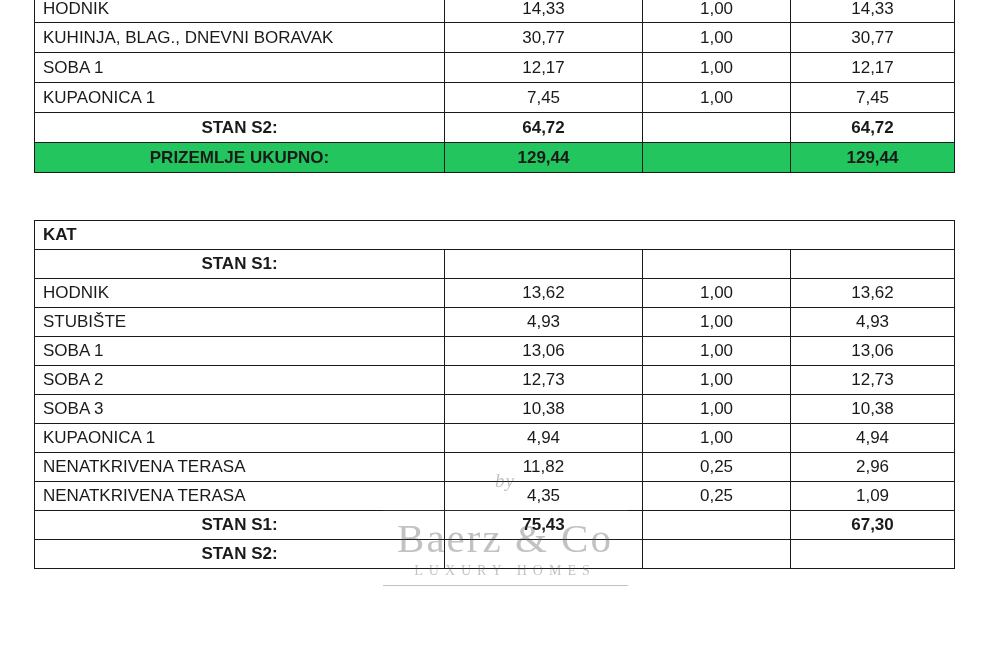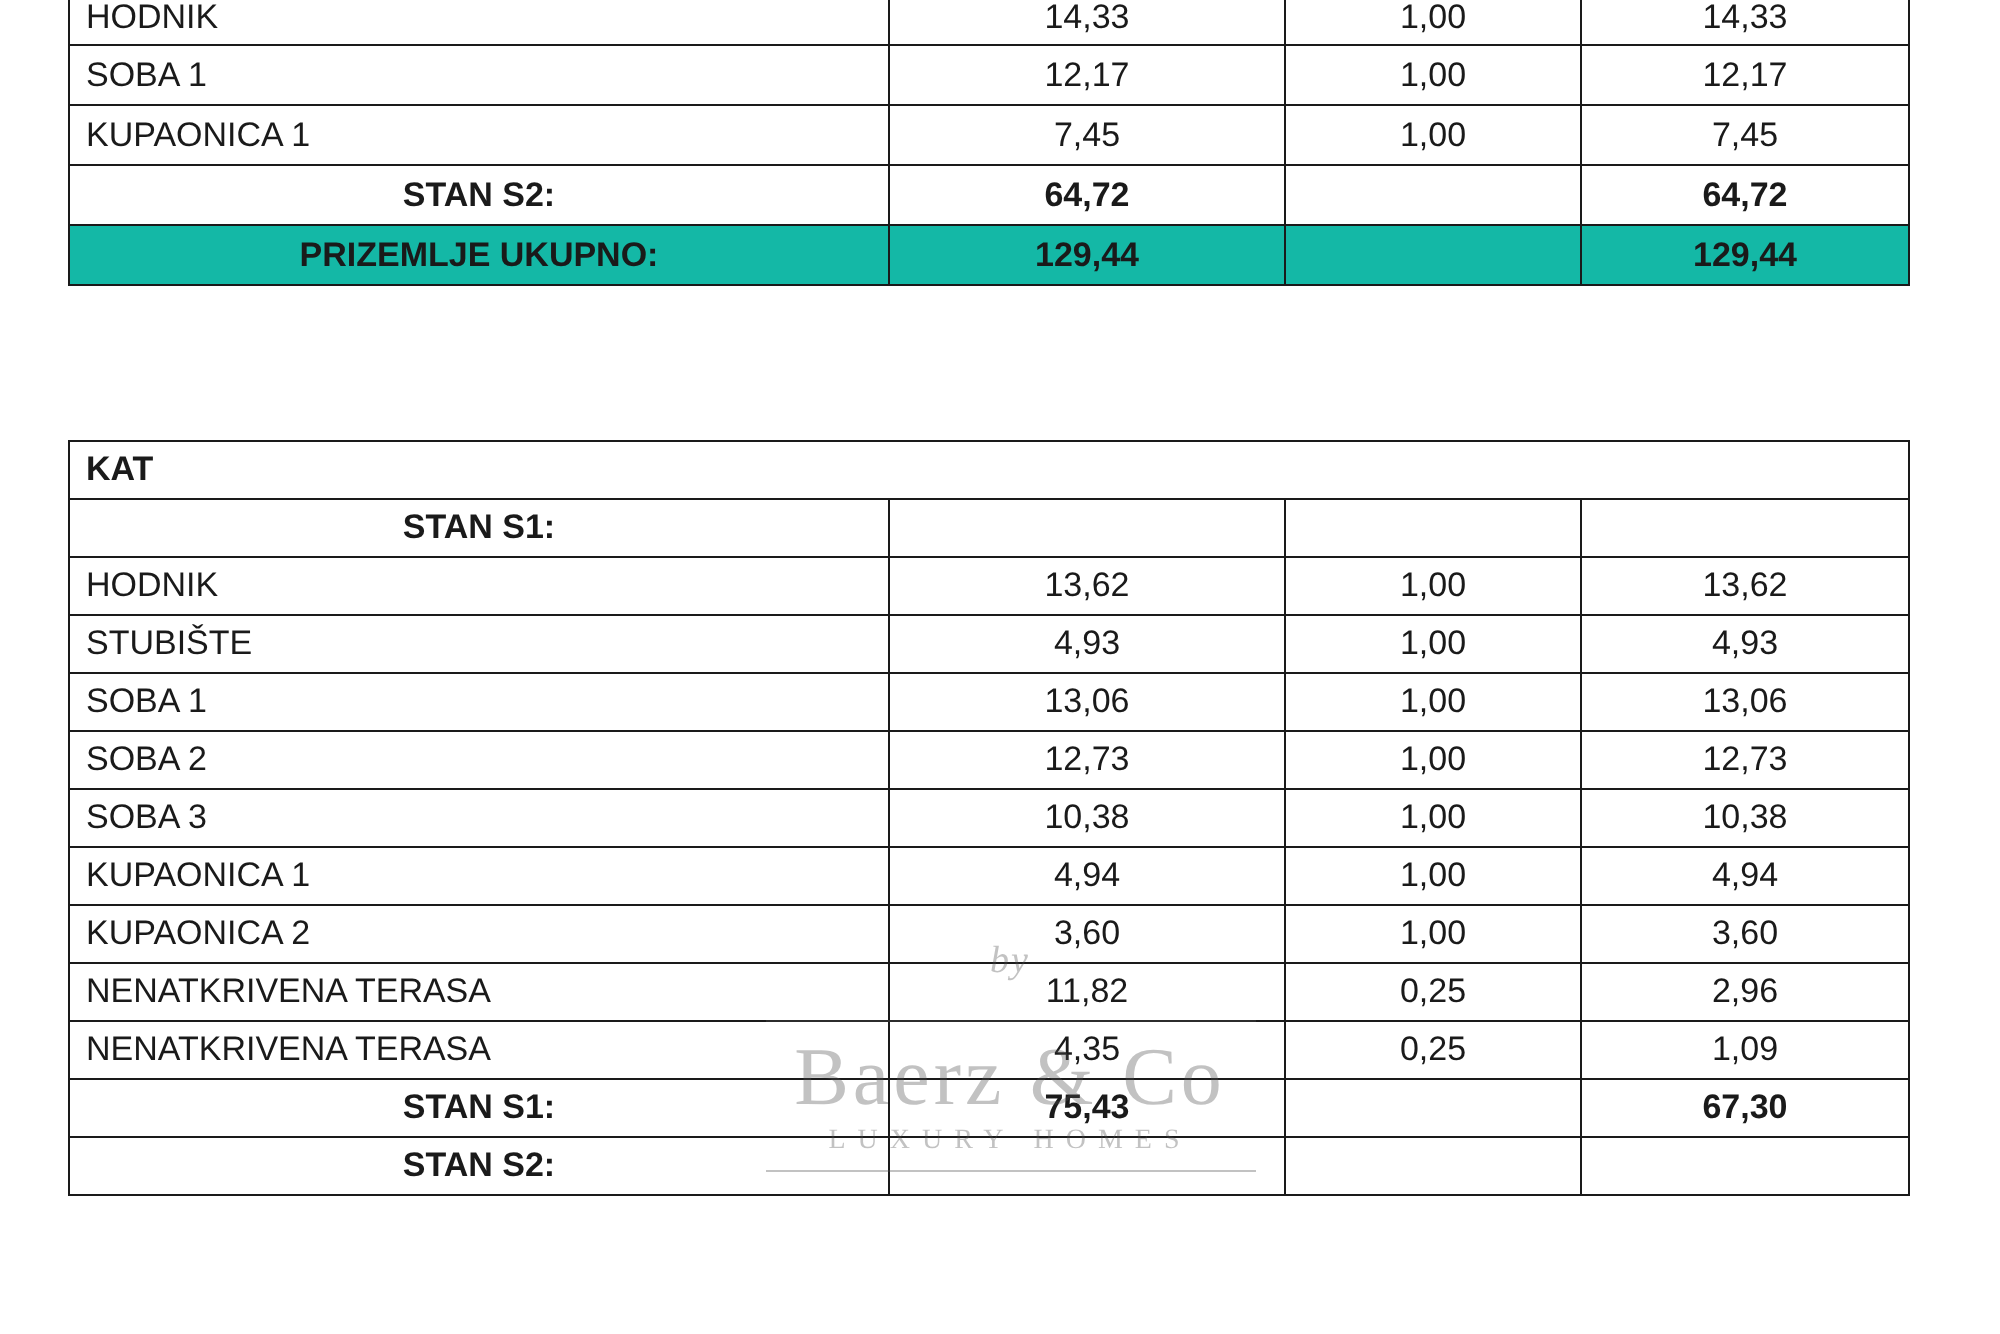--- a/index.html
+++ b/index.html
@@ -39,21 +39,21 @@
   }
   
   col.c-desc { width: 410px; }
   col.c-podna { width: 198px; }
   col.c-koef  { width: 148px; }
   col.c-kor   { width: 164px; }
 
   td.desc   { text-align: left; }
   td.num    { text-align: center; }
   td.bold   { font-weight: bold; text-align: center; }
-  tr.shade td { background: #14b8a6; }
+  tr.shade td { background: #22c55e; }
 
   
   .top-table-wrap {
     position: absolute;
     top: -4px;
     left: 0;
     width: 1000px;
   }
   .top-table-wrap table.sheet td { height: 29px; }
 
@@ -150,20 +150,26 @@
           <col class="c-kor">
       </colgroup>
       <tbody>
         <tr class="clip-row">
           <td class="desc">HODNIK</td>
           <td class="num">14,33</td>
           <td class="num">1,00</td>
           <td class="num">14,33</td>
         </tr>
         <tr>
+          <td class="desc">KUHINJA, BLAG., DNEVNI BORAVAK</td>
+          <td class="num">30,77</td>
+          <td class="num">1,00</td>
+          <td class="num">30,77</td>
+        </tr>
+        <tr>
           <td class="desc">SOBA 1</td>
           <td class="num">12,17</td>
           <td class="num">1,00</td>
           <td class="num">12,17</td>
         </tr>
         <tr>
           <td class="desc">KUPAONICA 1</td>
           <td class="num">7,45</td>
           <td class="num">1,00</td>
           <td class="num">7,45</td>
@@ -233,26 +239,20 @@
           <td class="num">1,00</td>
           <td class="num">10,38</td>
         </tr>
         <tr>
           <td class="desc">KUPAONICA 1</td>
           <td class="num">4,94</td>
           <td class="num">1,00</td>
           <td class="num">4,94</td>
         </tr>
         <tr>
-          <td class="desc">KUPAONICA 2</td>
-          <td class="num">3,60</td>
-          <td class="num">1,00</td>
-          <td class="num">3,60</td>
-        </tr>
-        <tr>
           <td class="desc">NENATKRIVENA TERASA</td>
           <td class="num">11,82</td>
           <td class="num">0,25</td>
           <td class="num">2,96</td>
         </tr>
         <tr>
           <td class="desc">NENATKRIVENA TERASA</td>
           <td class="num">4,35</td>
           <td class="num">0,25</td>
           <td class="num">1,09</td>

